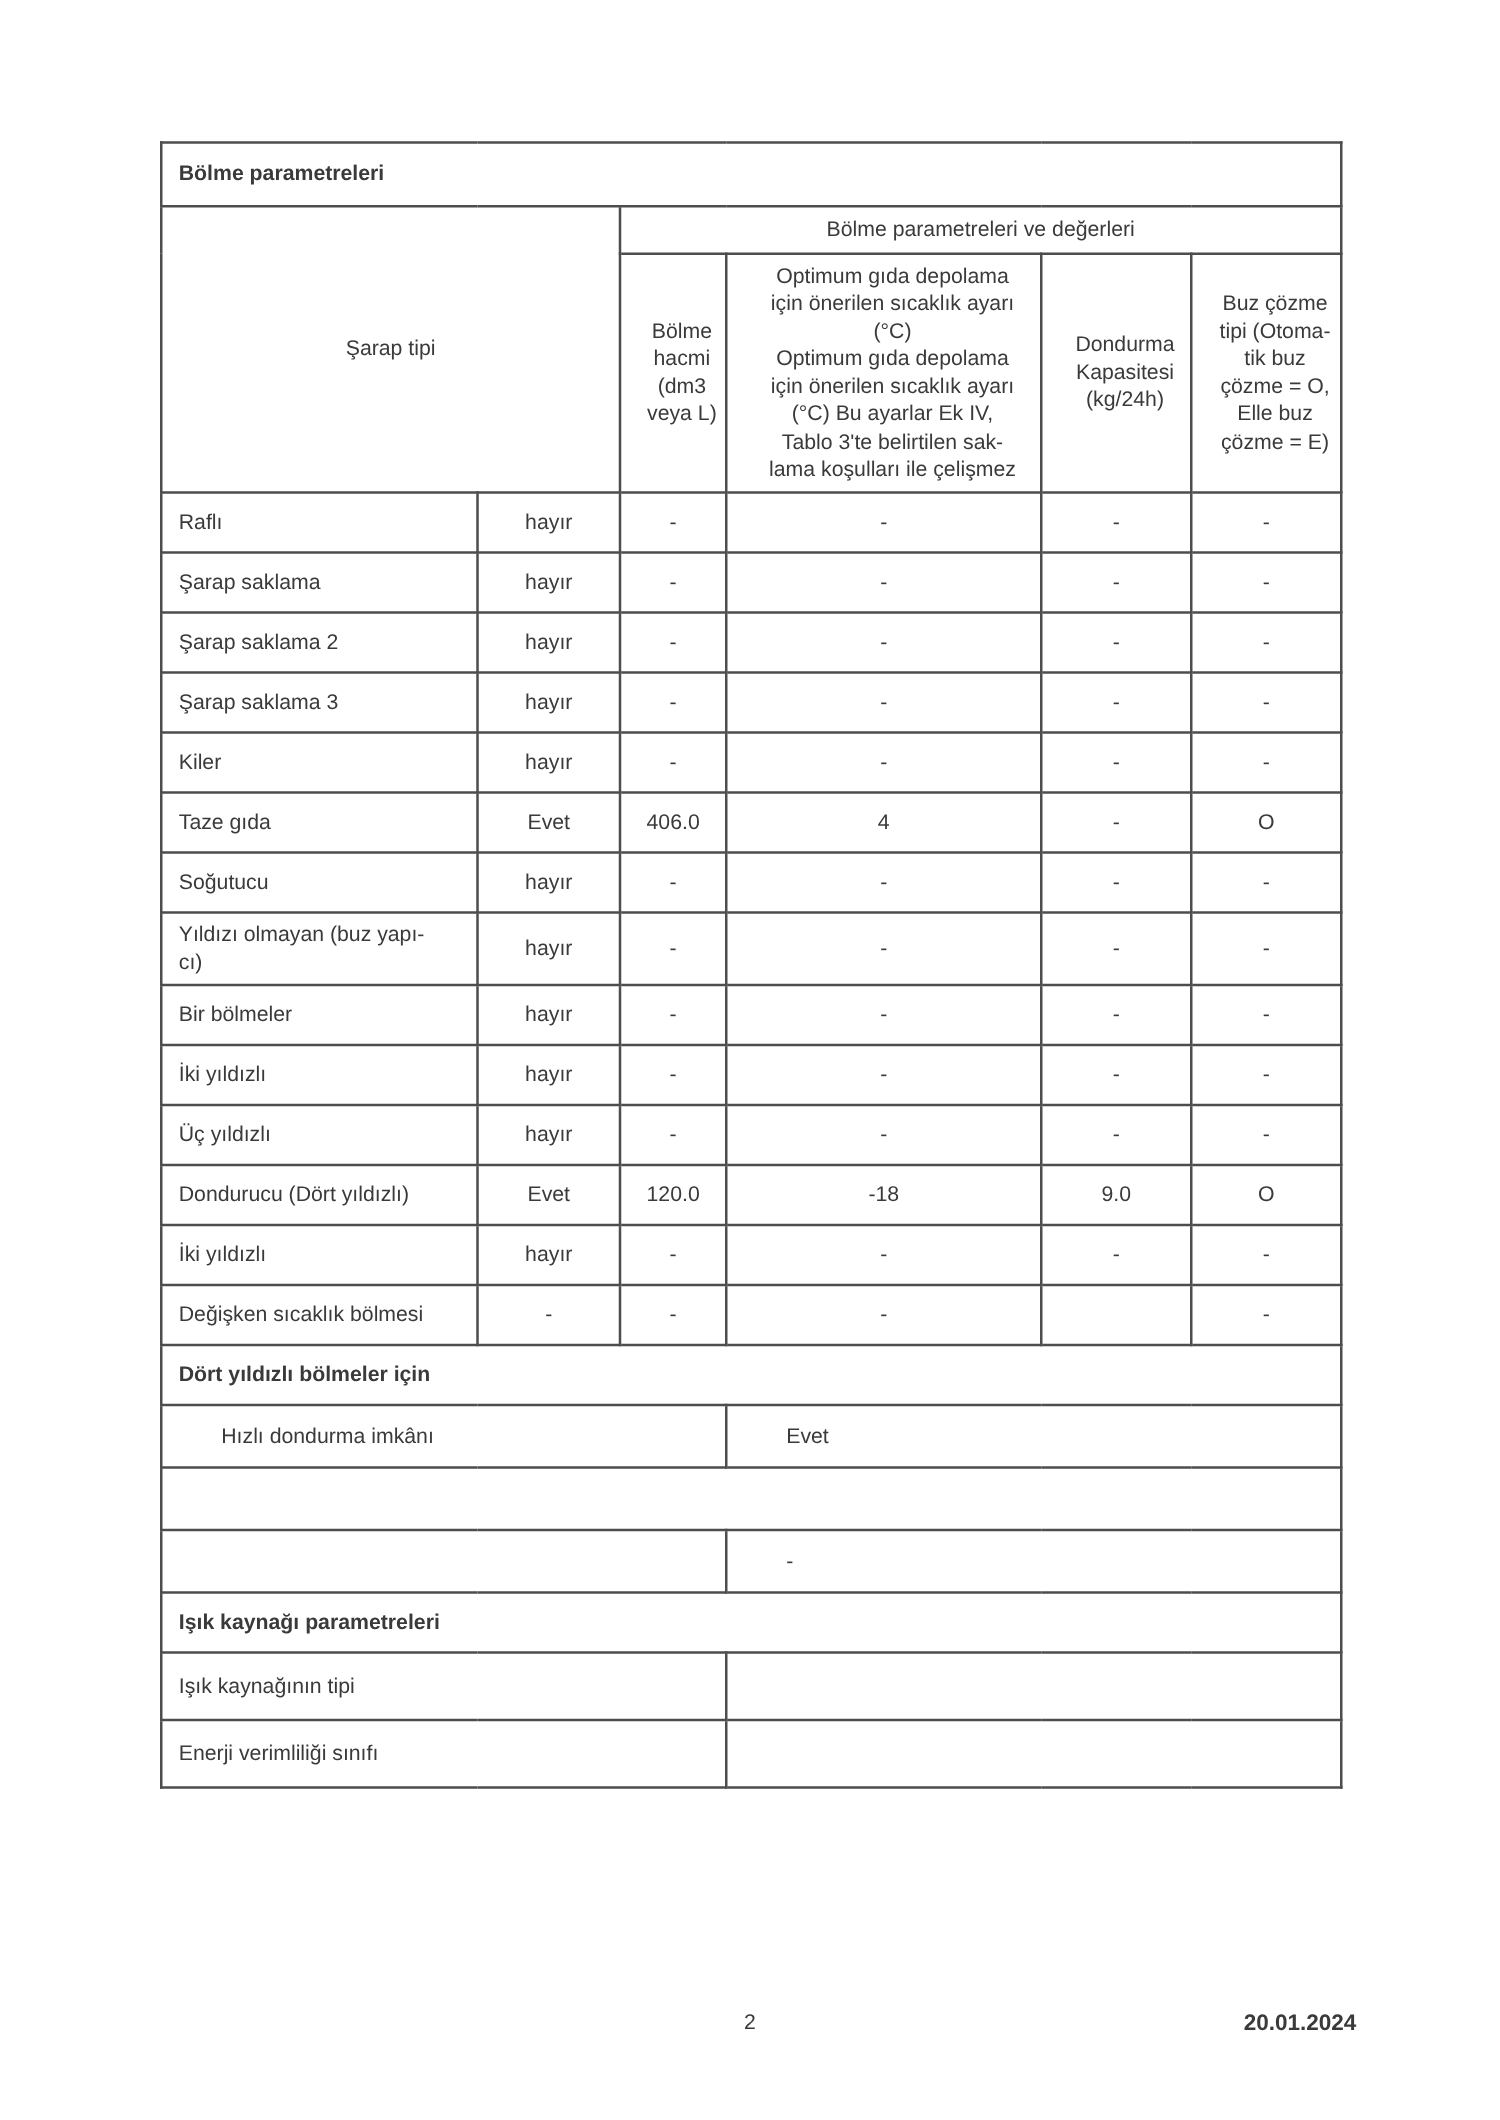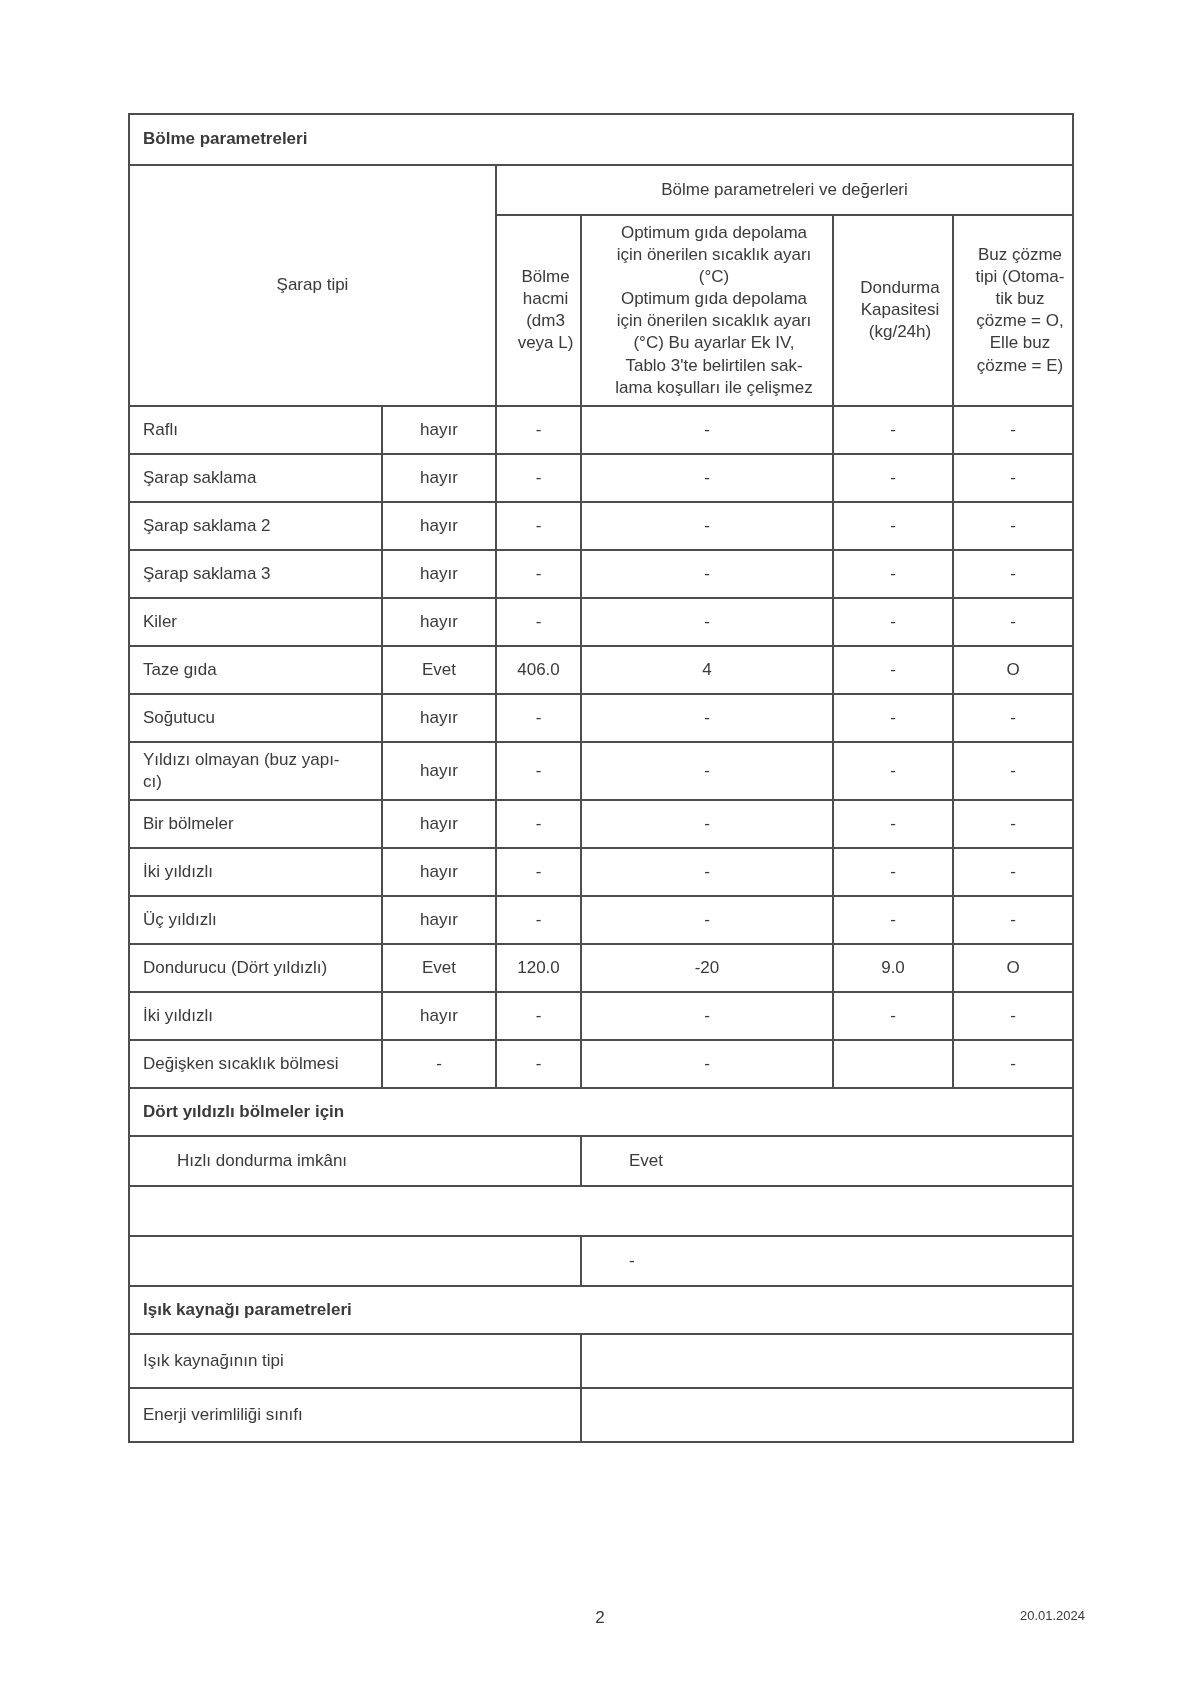--- a/index.html
+++ b/index.html
@@ -43,21 +43,21 @@
     padding: 6px 10px 6px 13px;
     margin-top: 29px;
   }
   td.center {
     text-align: center;
     padding: 6px 6px;
   }
   td.pre { white-space: pre-line; }
   td.bold { font-weight: bold; }
   .title-row td { height: 51px; font-size: 18px; }
-  .group-row td { height: 50px; }
+  .group-row td { height: 38px; }
   .subheader-row td { height: 177px; padding-left: 20px; }
   tbody.data-rows td { height: 48px; }
   .section-row td { height: 48px; font-size: 17.5px; border-radius: 15px; }
   .pair-row td { height: 50px; padding-left: 47px; }
   .spacer-row td { height: 50px; }
   .tall-row td { height: 54px; border-radius: 13px; }
   .footer {
     position: absolute;
     left: 0;
     top: 1608px;
@@ -69,22 +69,23 @@
     left: 0;
     width: 1200px;
     text-align: center;
     font-size: 17px;
     color: var(--text);
   }
   .footer .date {
     position: absolute;
     right: 115px;
     top: 0;
-    font-size: 13px;
-    color: var(--text);
+    font-size: 18px;
+    color: var(--text);
+    font-weight: bold;
   }
 </style>
 </head>
 <body>
 
 <div class="page">
 
   <table class="params">
     <colgroup>
       <col style="width:253px">
@@ -215,21 +216,21 @@
           <td class="center">hayır</td>
           <td class="center">-</td>
           <td class="center">-</td>
           <td class="center">-</td>
           <td class="center">-</td>
         </tr>
         <tr>
           <td class="label pre">Dondurucu (Dört yıldızlı)</td>
           <td class="center">Evet</td>
           <td class="center">120.0</td>
-          <td class="center">-20</td>
+          <td class="center">-18</td>
           <td class="center">9.0</td>
           <td class="center">O</td>
         </tr>
         <tr>
           <td class="label pre">İki yıldızlı</td>
           <td class="center">hayır</td>
           <td class="center">-</td>
           <td class="center">-</td>
           <td class="center">-</td>
           <td class="center">-</td>

